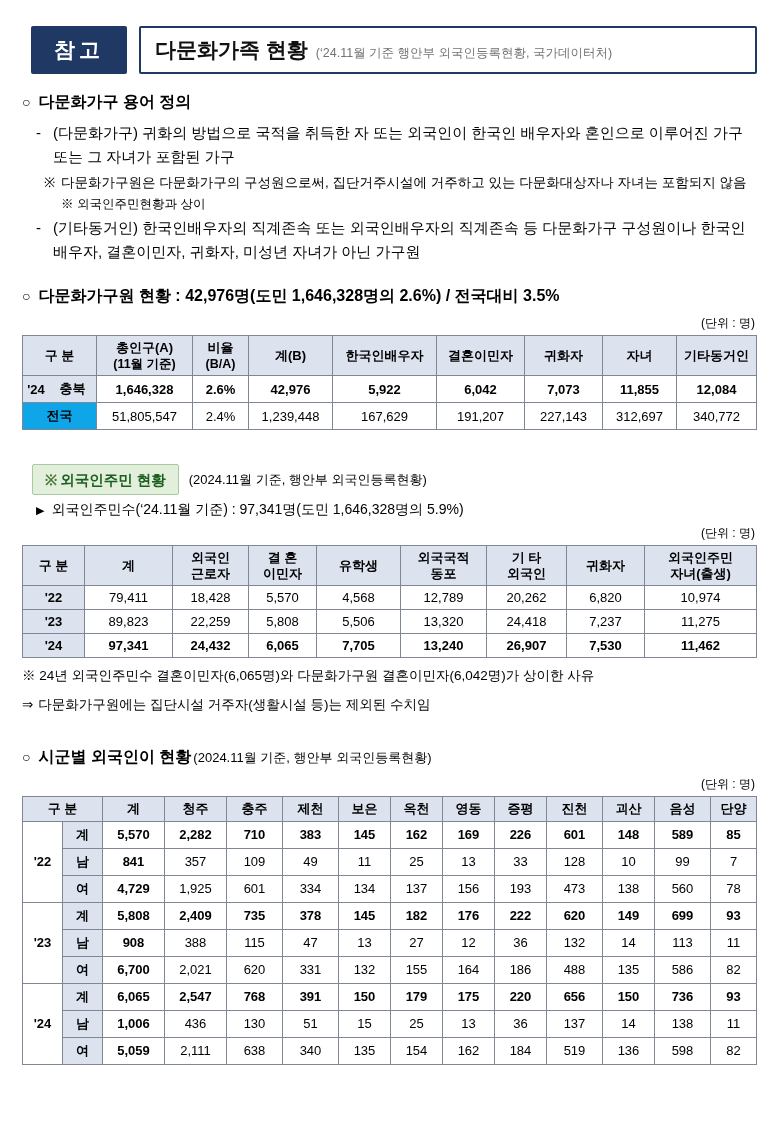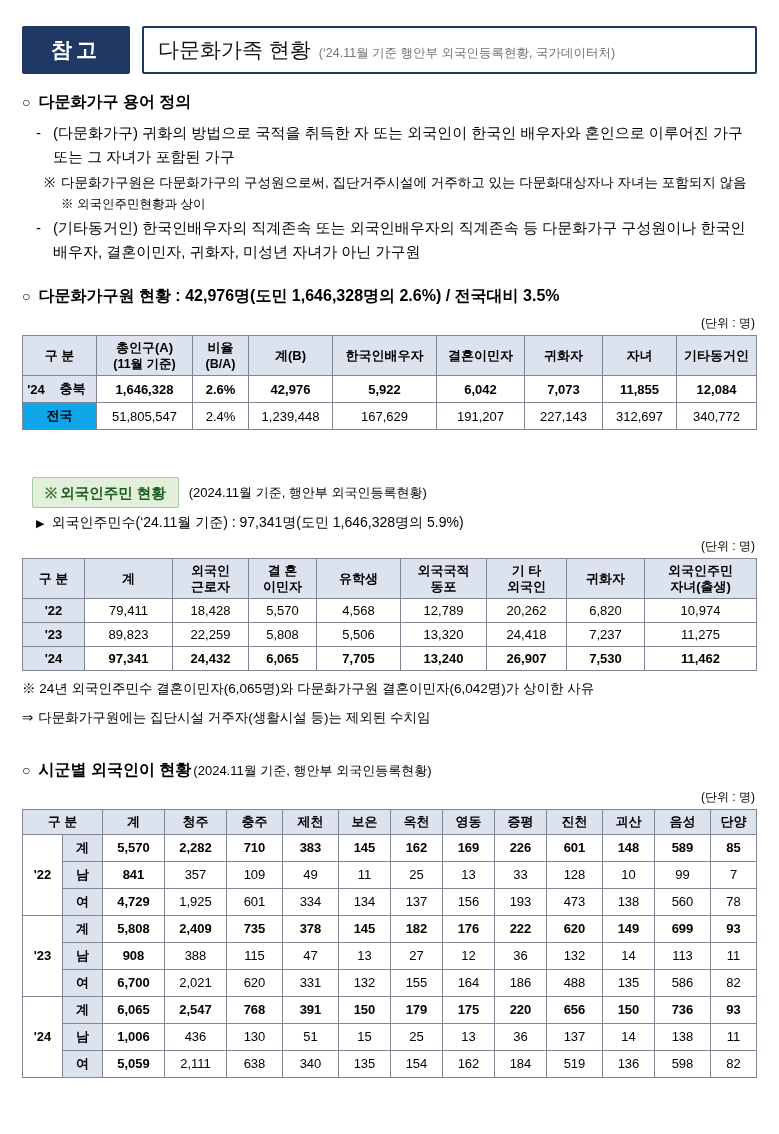--- a/index.html
+++ b/index.html
@@ -23,44 +23,45 @@
   }
 
   
   .header {
     display: flex;
     align-items: stretch;
     gap: 12px;
     margin-bottom: 18px;
   }
   .ref-badge {
-    width: 108px;
+    width: 96px;
     background: #1f3864;
     color: #ffffff;
     font-size: 21px;
     font-weight: bold;
     letter-spacing: 4px;
     display: flex;
     align-items: center;
     justify-content: center;
     border-radius: 2px;
     padding: 6px 0;
+    margin-left: 9px;
   }
   .title-box {
     flex: 1;
     border: 2px solid #1f3864;
     border-radius: 2px;
     display: flex;
     align-items: baseline;
     padding: 8px 12px 8px 14px;
     background: #ffffff;
   }
   .title-main {
     font-size: 21px;
-    font-weight: normal;
+    font-weight: bold;
     color: #111111;
     white-space: nowrap;
   }
   .title-sub {
     font-size: 12.5px;
     color: #737373;
     margin-left: 8px;
     white-space: nowrap;
   }
 
@@ -280,21 +281,21 @@
         <td class="num">1,239,448</td>
         <td class="num">167,629</td>
         <td class="num">191,207</td>
         <td class="num">227,143</td>
         <td class="num">312,697</td>
         <td class="num">340,772</td>
       </tr>
     </tbody>
   </table>
 
-  <div class="sub-head" style="margin-top:47px">
+  <div class="sub-head" style="margin-top:34px">
     <span class="chip">
       <span class="star">※</span><span>외국인주민 현황</span>
     </span>
     <span class="cap">(2024.11월 기준, 행안부 외국인등록현황)</span>
   </div>
 
   <div class="tri-item">
     <span class="mark">▶</span>
     <span>외국인주민수(‘24.11월 기준) : 97,341명(도민 1,646,328명의 5.9%)</span>
   </div>

